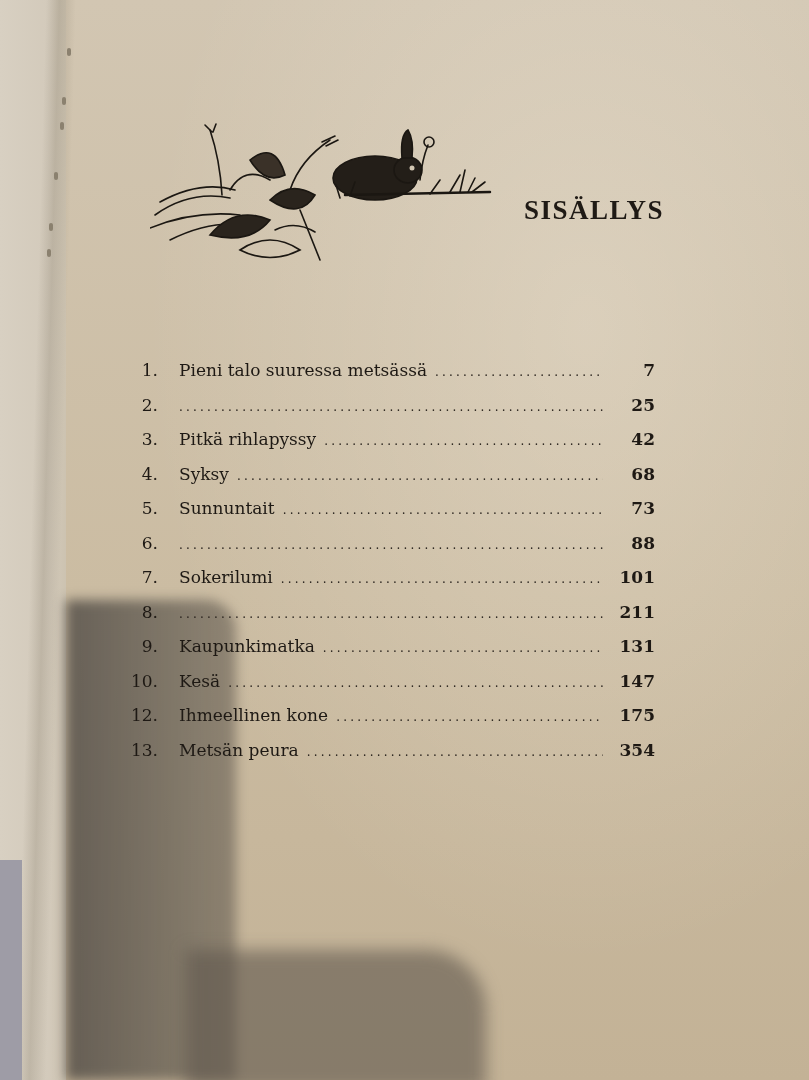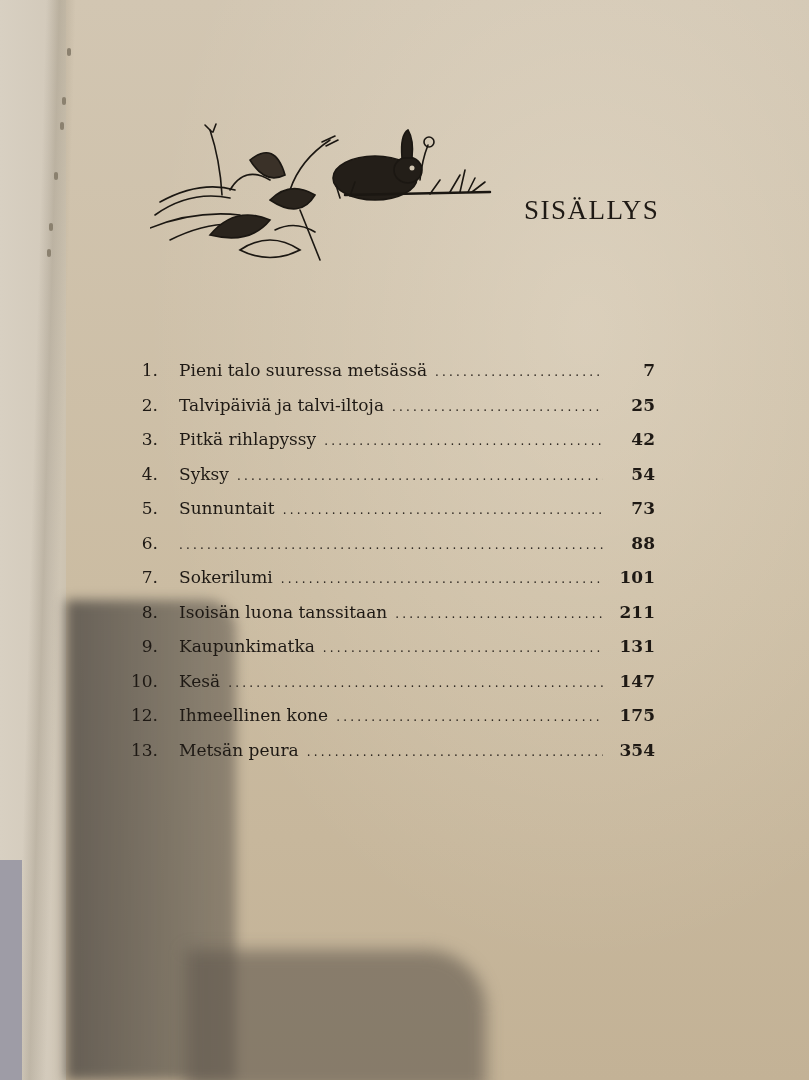--- a/index.html
+++ b/index.html
@@ -72,21 +72,21 @@
     
     .illustration {
       position: absolute;
       left: 150px; top: 120px;
       width: 345px; height: 145px;
     }
     .title {
       position: absolute;
       left: 524px; top: 195px;
       font-family: "Liberation Serif", "DejaVu Serif", serif;
-      font-weight: normal;
+      font-weight: bold;
       font-size: 27px;
       letter-spacing: 1.5px;
       color: #1f1a15;
     }
 
     
     .toc {
       position: absolute;
       left: 110px; top: 360px;
       width: 545px;
@@ -184,56 +184,54 @@
 
 <div class="toc" id="toc">
     <div class="toc-row">
     <span class="toc-num">1.</span>
     <span class="toc-title">Pieni talo suuressa metsässä</span>
     <span class="toc-dots"></span>
     <span class="toc-page">7</span>
   </div>
     <div class="toc-row">
     <span class="toc-num">2.</span>
-    <span class="toc-title">Talvipäiviä ja talvi-iltoja</span>
     <span class="toc-dots"></span>
     <span class="toc-page">25</span>
   </div>
     <div class="toc-row">
     <span class="toc-num">3.</span>
     <span class="toc-title">Pitkä rihlapyssy</span>
     <span class="toc-dots"></span>
     <span class="toc-page">42</span>
   </div>
     <div class="toc-row">
     <span class="toc-num">4.</span>
     <span class="toc-title">Syksy</span>
     <span class="toc-dots"></span>
-    <span class="toc-page">54</span>
+    <span class="toc-page">68</span>
   </div>
     <div class="toc-row">
     <span class="toc-num">5.</span>
     <span class="toc-title">Sunnuntait</span>
     <span class="toc-dots"></span>
     <span class="toc-page">73</span>
   </div>
     <div class="toc-row">
     <span class="toc-num">6.</span>
     <span class="toc-dots"></span>
     <span class="toc-page">88</span>
   </div>
     <div class="toc-row">
     <span class="toc-num">7.</span>
     <span class="toc-title">Sokerilumi</span>
     <span class="toc-dots"></span>
     <span class="toc-page">101</span>
   </div>
     <div class="toc-row">
     <span class="toc-num">8.</span>
-    <span class="toc-title">Isoisän luona tanssitaan</span>
     <span class="toc-dots"></span>
     <span class="toc-page">211</span>
   </div>
     <div class="toc-row">
     <span class="toc-num">9.</span>
     <span class="toc-title">Kaupunkimatka</span>
     <span class="toc-dots"></span>
     <span class="toc-page">131</span>
   </div>
     <div class="toc-row">

